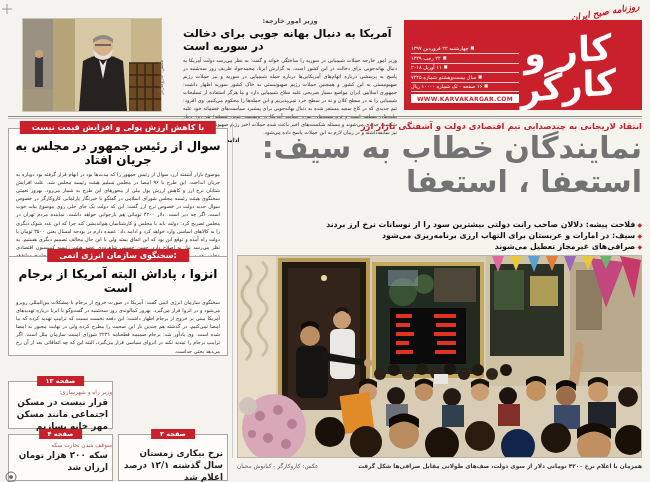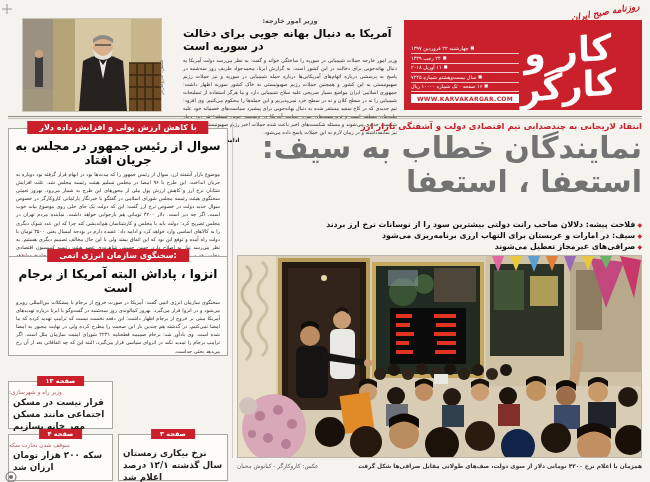--- a/index.html
+++ b/index.html
@@ -52,21 +52,21 @@
   .box2 { top:256px; height:100px; }
   .banner { position:absolute; top:-8px; left:50%; transform:translateX(-50%);
     background:#c9202c; color:#fff; font-size:8px; font-weight:bold; padding:2px 12px; white-space:nowrap; }
   .box-headline { margin-top:10px; text-align:center; font-weight:bold; font-size:12px;
     direction:rtl; color:#0a0a0a; }
   .box-body { padding:3px 7px 0; font-size:5px; line-height:1.62; text-align:justify;
     direction:rtl; color:#2a2a2a; }
   .box-pageref { position:absolute; bottom:3px; left:9px; font-size:5.5px; font-weight:bold; color:#8e1d1d; }
   
   .nb { position:absolute; background:#fdfcf9; border:1px solid #a9a69d; direction:rtl;
-    text-align:left; padding-top:7px; }
+    text-align:right; padding-top:7px; }
   .nb-r { left:118px; width:110px; }
   .nb-l { left:8px;  width:105px; }
   .nb-row1 { top:381px; height:48px; }
   .nb-row2 { top:434px; height:47px; }
   .nb-badge { position:absolute; top:-6px; left:50%; transform:translateX(-50%);
     background:#c9202c; color:#fff; font-size:6.5px; font-weight:bold; padding:1px 9px; white-space:nowrap; }
   .nb-kicker { font-size:5.8px; color:#b0585c; line-height:1.2; }
   .nb-text { font-size:8.8px; font-weight:bold; color:#222; line-height:1.35; padding:1px 4px 0; }
   
   .main-photo { position:absolute; left:237px; top:255px; width:405px; height:203px;
@@ -141,21 +141,21 @@
     <div class="lead-h1">استعفا ، استعفا</div>
     <div class="lead-bullets">
       <div class="lead-bullet">فلاحت پیشه: دلالان صاحب رانت دولتی بیشترین سود را از نوسانات نرخ ارز بردند</div>
       <div class="lead-bullet">سیف: در امارات و عربستان برای التهاب ارزی برنامه‌ریزی می‌شود</div>
       <div class="lead-bullet">صرافی‌های غیرمجاز تعطیل می‌شوند</div>
     </div>
     <div class="lead-pageref">در صفحه ۲</div>
   </div>
 
   <div class="box box1">
-    <div class="banner">با کاهش ارزش پولی و افزایش داده دلار</div>
+    <div class="banner">با کاهش ارزش پولی و افزایش قیمت نیست</div>
     <div class="box-headline">سوال از رئیس جمهور در مجلس به جریان افتاد</div>
     <div class="box-body" style="height:92px; overflow:hidden;">موضوع بازار آشفته ارز، سوال از رئیس جمهور را که مدت‌ها بود در ابهام قرار گرفته بود دوباره به جریان انداخت. این طرح با ۹۶ امضا در مجلس تسلیم هیئت رئیسه مجلس شد. علت افزایش شتابان نرخ ارز و کاهش ارزش پول ملی از محورهای این طرح به شمار می‌رود. بهروز نعمتی سخنگوی هیئت رئیسه مجلس شورای اسلامی در گفتگو با خبرنگار پارلمانی کاروکارگر در خصوص سوال جدید دولت در خصوص نرخ ارز گفت: این که دولت یک جای حلی روی موضوع بیابد خوب است، اگر چه دیر است. دلار ۴۲۰۰ تومانی هم بازجوابی خواهد داشت. نماینده مردم تهران در مجلس تصریح کرد: دولت باید با مجلس و کارشناسان هم‌اندیشی کند چرا که این عدد شوک دیگری را به کالاهای اساسی وارد خواهد کرد و ادامه داد: عقیده دارم در بودجه امسال یعنی ۳۵۰۰ تومان با دولت راه آمده و توقع این بود که این اتفاق بیفتد ولی با این حال مخالف تصمیم دیگری هستیم. به نظر می‌رسد نیاز به اصلاح دارد. حسن حسینی شاهرودی عضو هیئت رئیسه کمیسیون اقتصادی مجلس هم در این خصوص گفت: سیاست‌ها را هیچ یک شخص تعیین نمی‌کند بلکه مجلس، دولت و اشخاص با مشکل راه حل تعیین می‌کنند و دولت باید تدبیر کند و به آن وفادار باشد.</div>
     <div class="box-pageref">در صفحه ۱۱</div>
   </div>
 
   <div class="box box2">
     <div class="banner">سخنگوی سازمان انرژی اتمی:</div>
     <div class="box-headline">انزوا ، پاداش البته آمریکا از برجام است</div>
     <div class="box-body" style="height:62px; overflow:hidden;">سخنگوی سازمان انرژی اتمی گفت: آمریکا در صورت خروج از برجام با مشکلات بین‌المللی روبرو می‌شود و در انزوا قرار می‌گیرد. بهروز کمالوندی روز سه‌شنبه در گفت‌وگو با ایرنا درباره تهدیدهای آمریکا مبنی بر خروج از برجام اظهار داشت: این دفعه نخست نیست که ترامپ تهدید کرده که ما امضا نمی‌کنیم، در گذشته هم چندین بار این صحبت را مطرح کرده ولی در نهایت مجبور به امضا شده است. وی یادآور شد: برجام ضمیمه قطعنامه ۲۲۳۱ شورای امنیت سازمان ملل است. اگر ترامپ برجام را تمدید نکند در انزوای سیاسی قرار می‌گیرد، البته این که چه اتفاقاتی بعد از آن رخ می‌دهد بحثی جداست.</div>
   </div>

